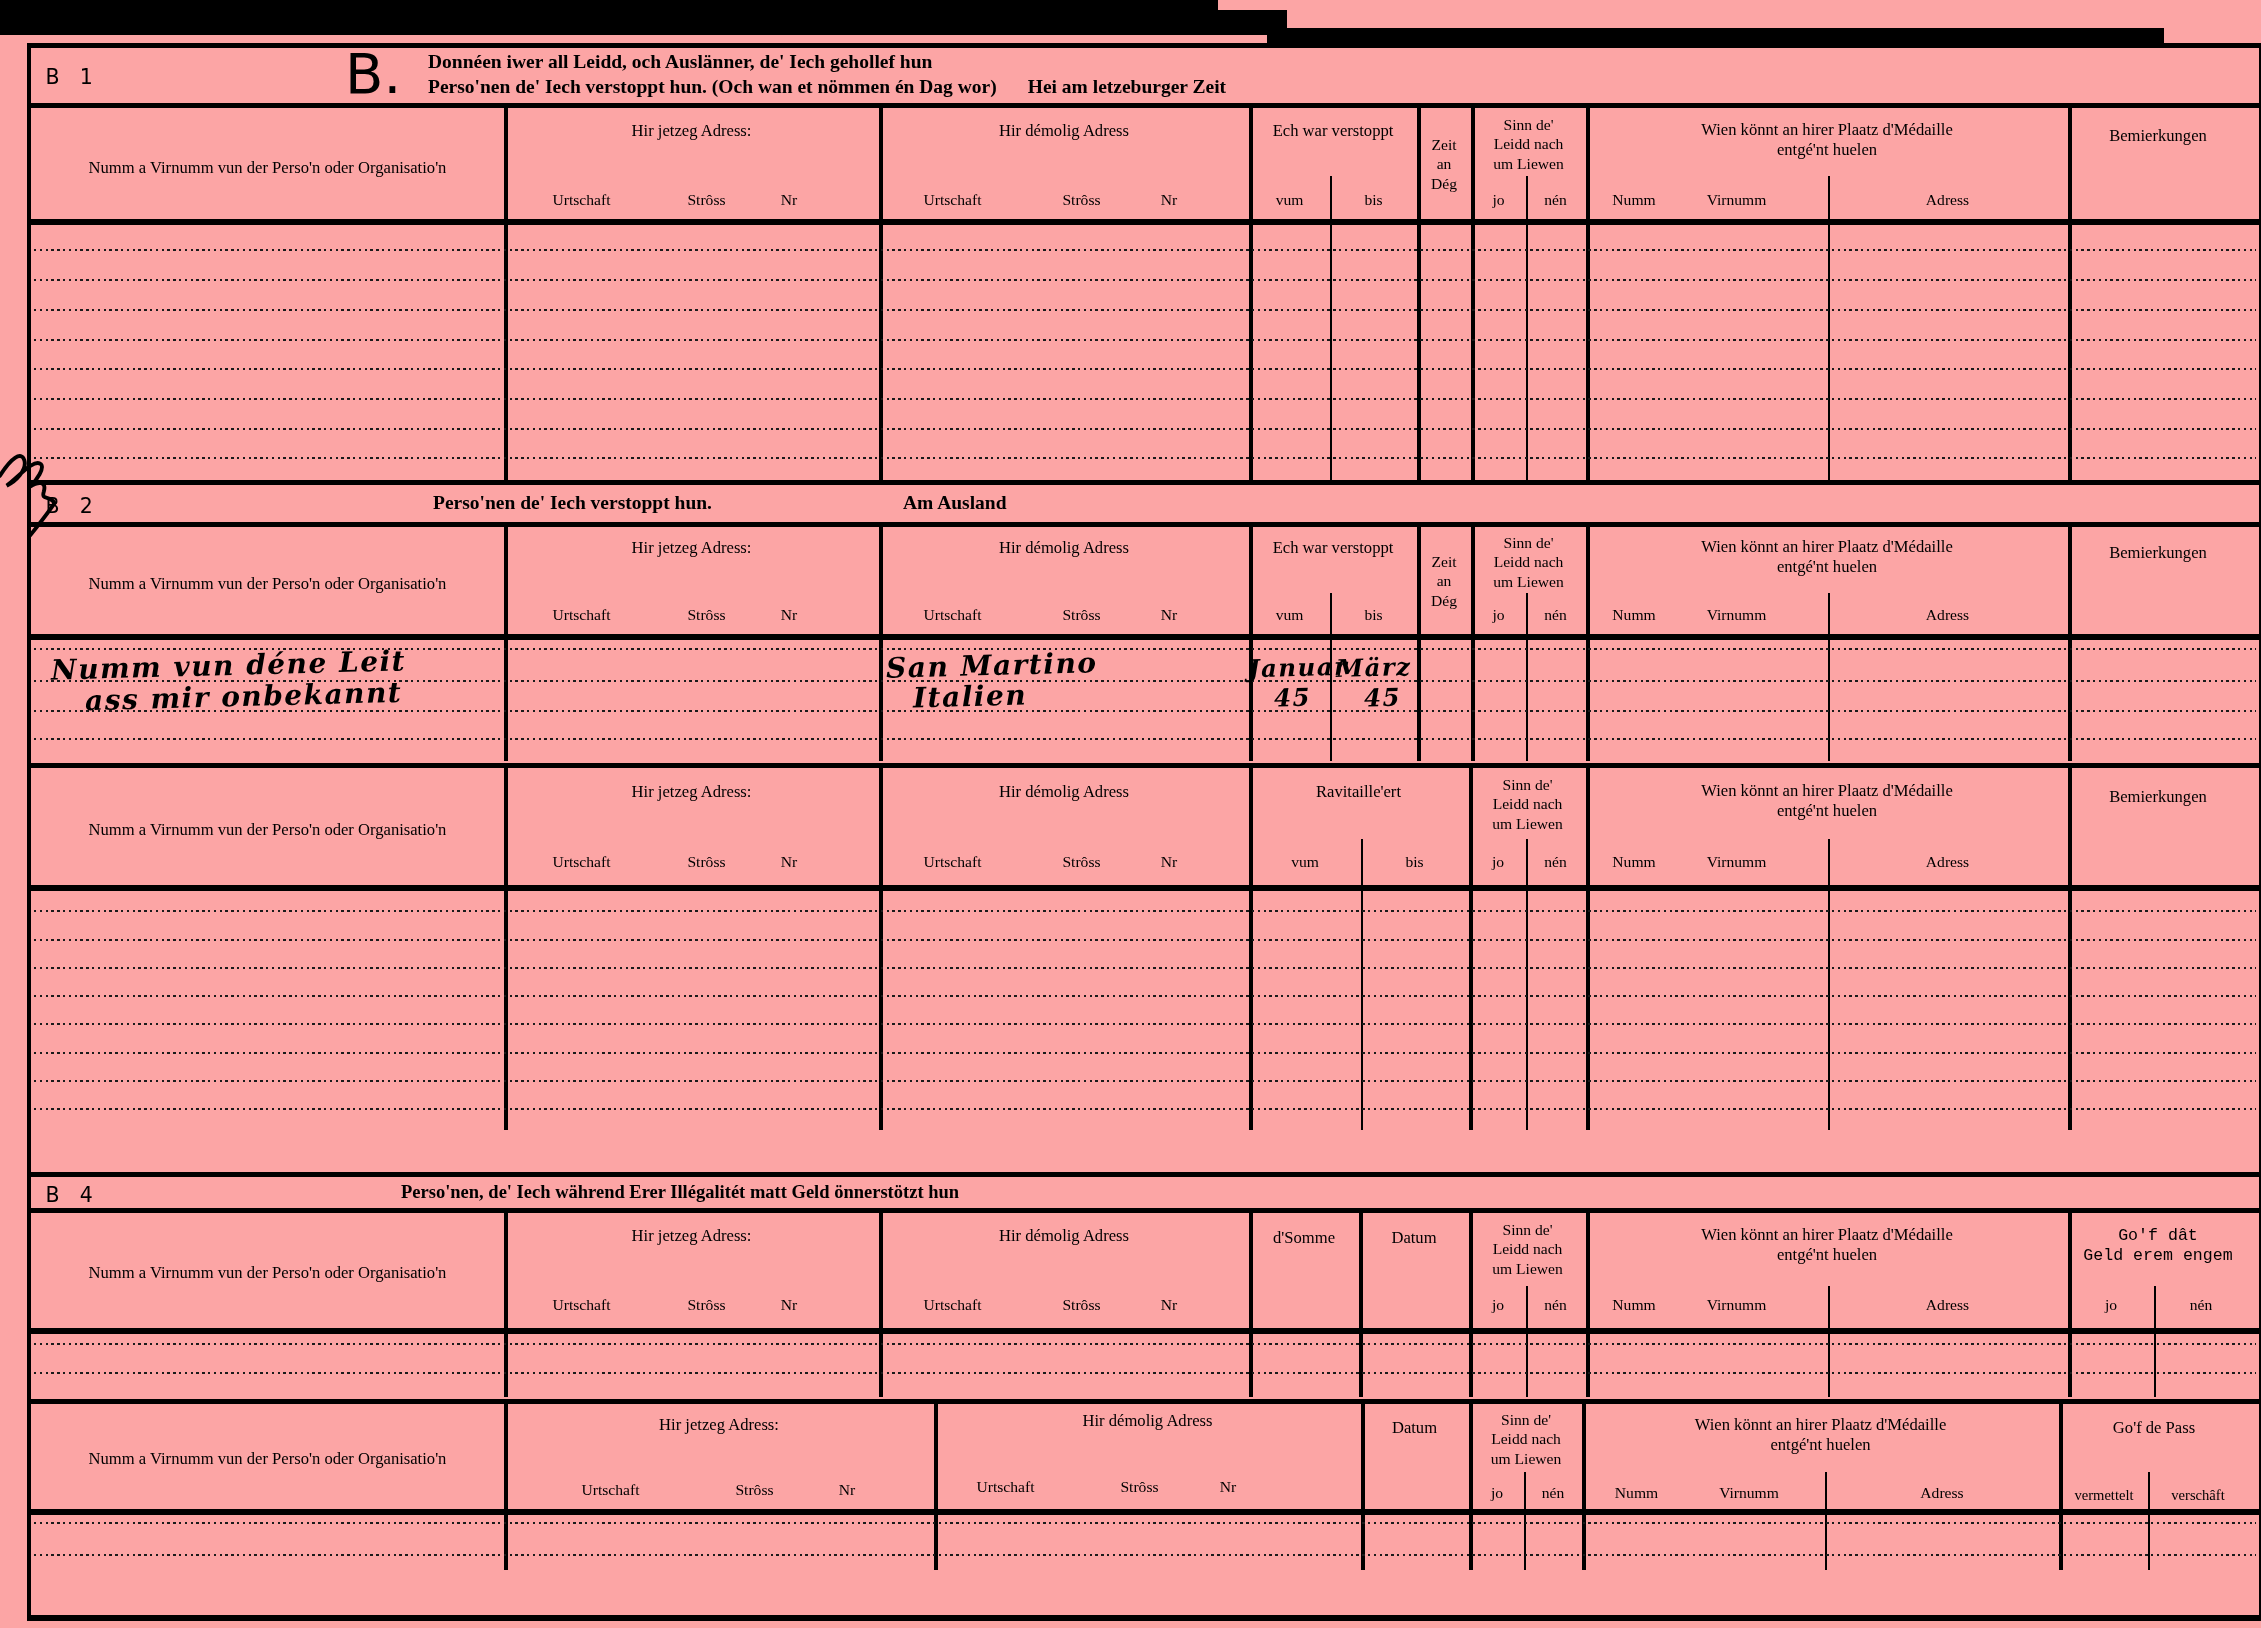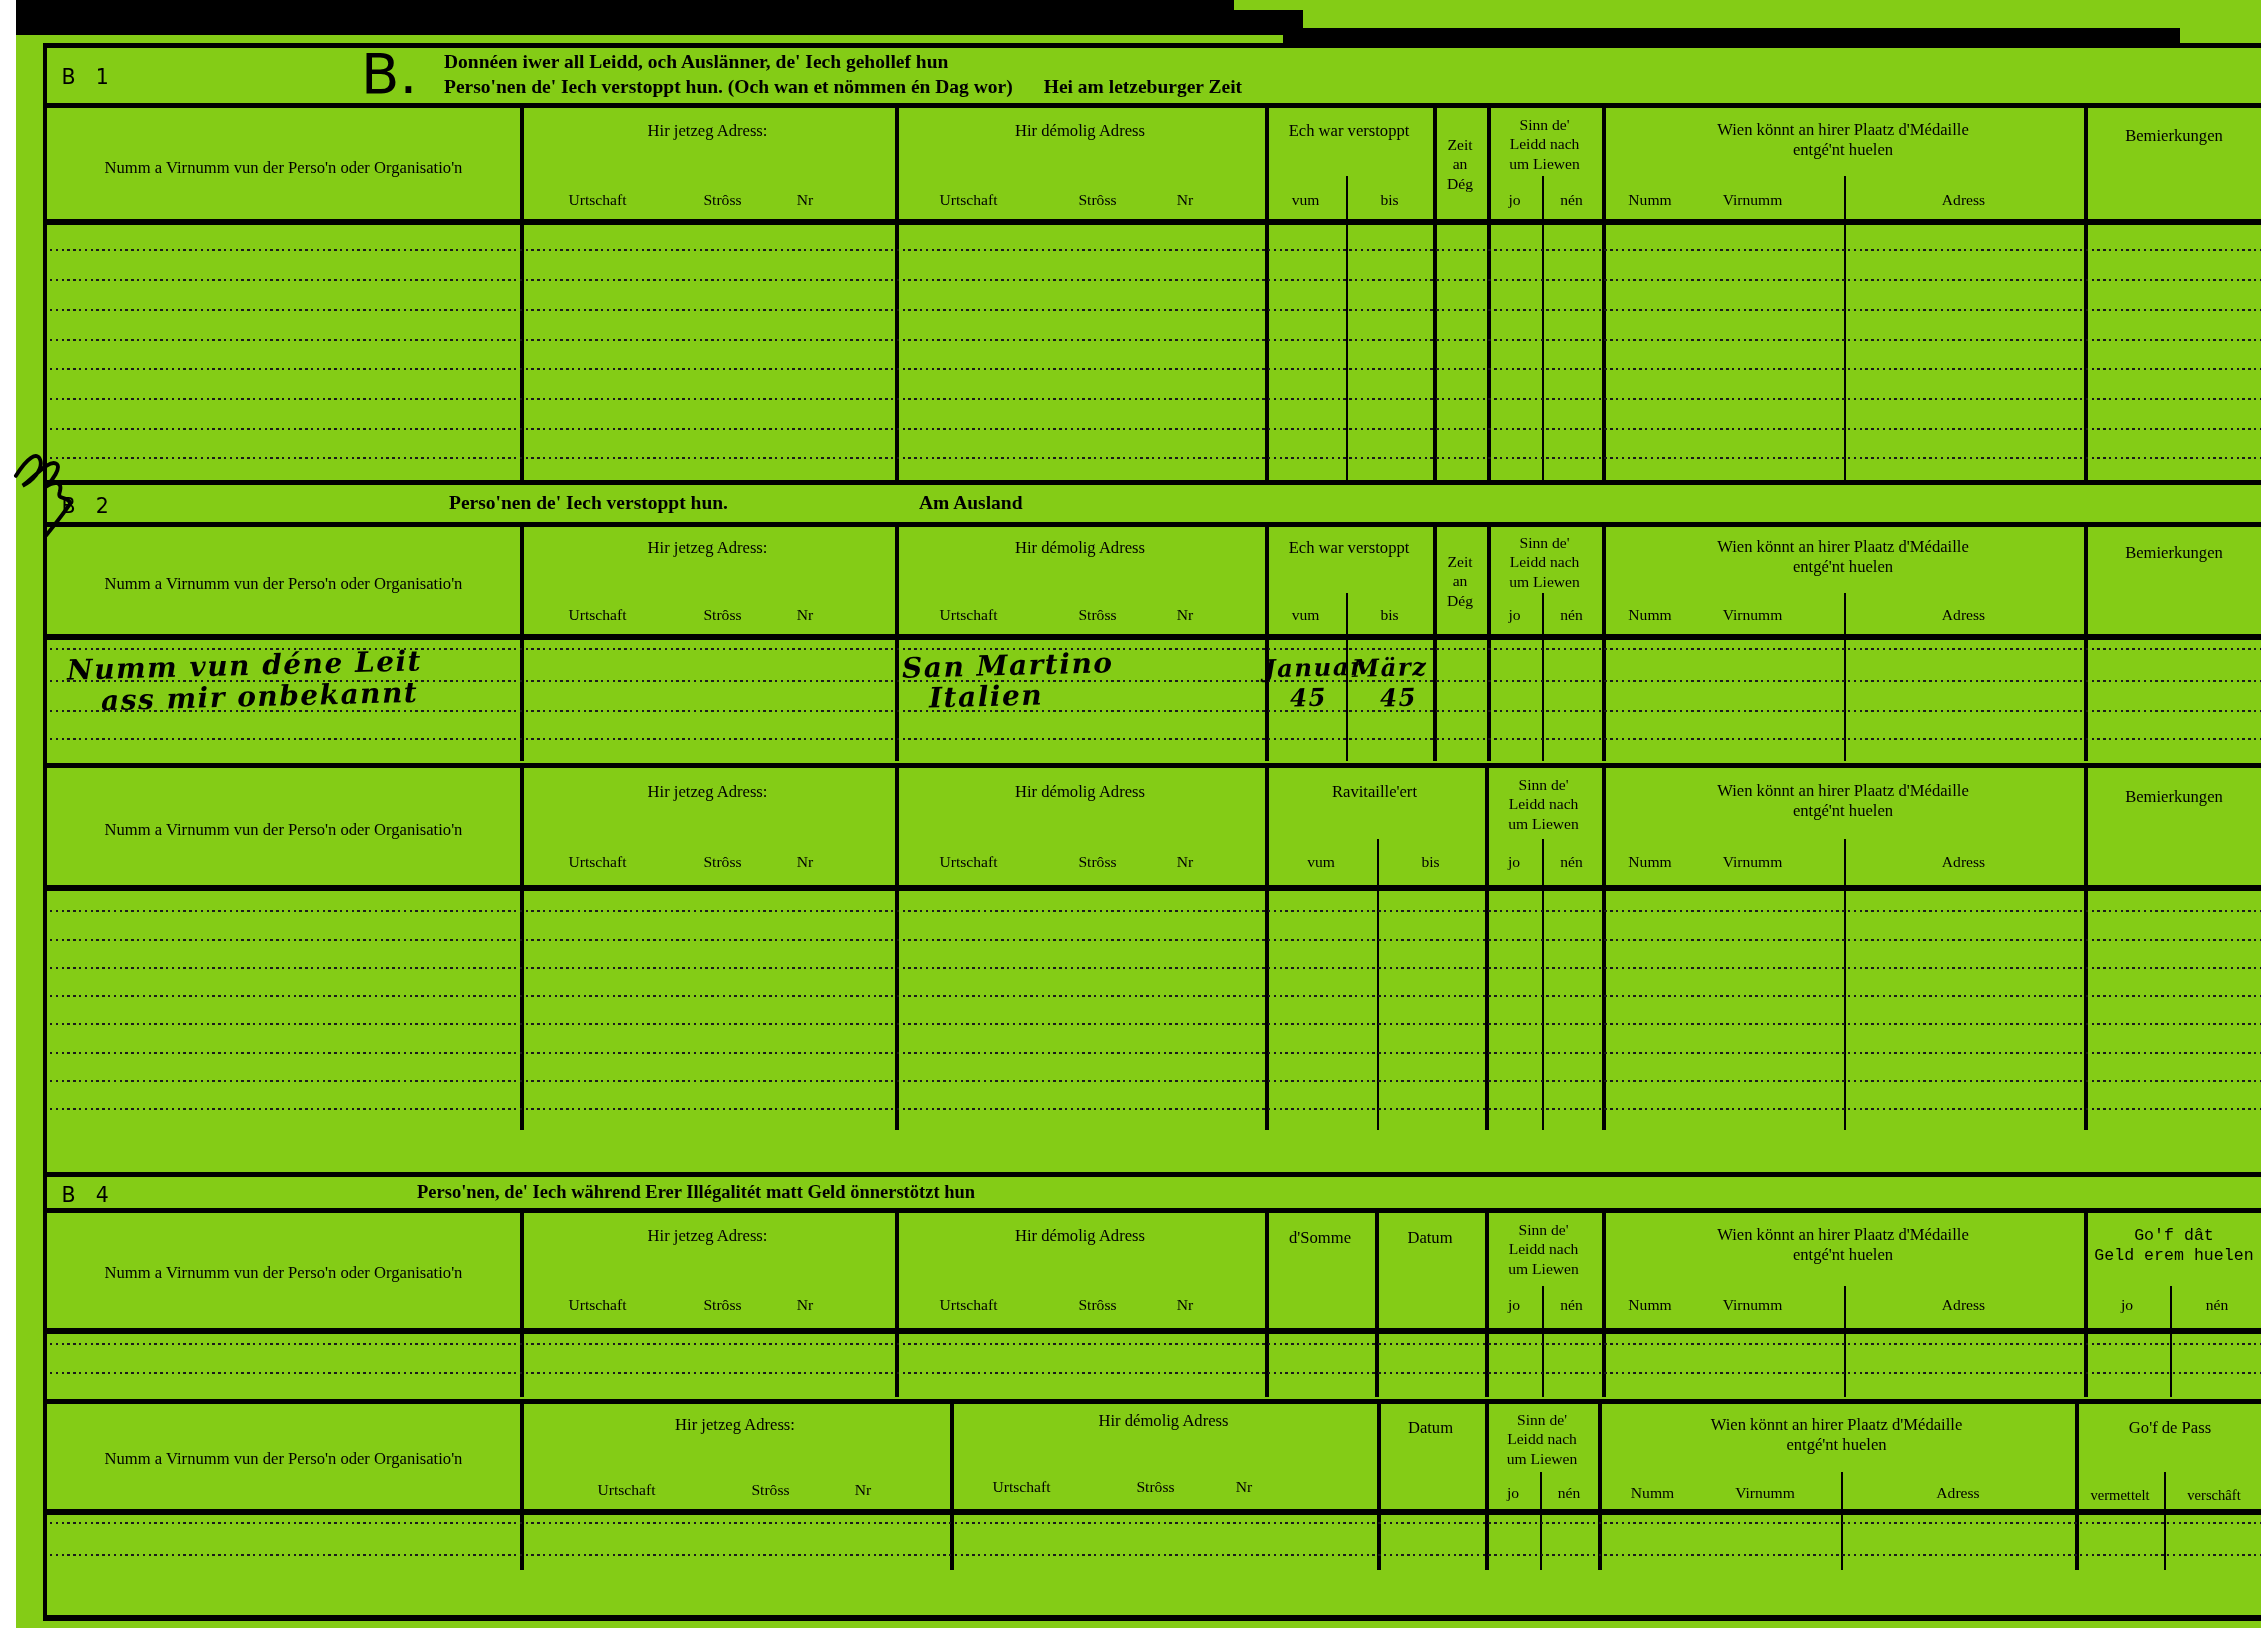--- a/index.html
+++ b/index.html
@@ -1,18 +1,18 @@
 <!DOCTYPE html>
 <html style="font-size:7.8px"><head>
 <meta charset="utf-8">
 <style>
   html,body{margin:0;padding:0;background:#fff;}
   body{width:2261px;height:1628px;position:relative;overflow:hidden;
        font-family:"Liberation Serif","DejaVu Serif",serif;color:#000;}
-  .page{position:absolute;inset:0;background:#84cc16;margin-left:16px;}
+  .page{position:absolute;inset:0;background:#fca5a5;}
   .blob{position:absolute;background:#000;}
   .form{position:absolute;left:27px;top:43px;width:2228px;height:1567px;
         border-left:4.9px solid #000;border-right:4.9px solid #000;
         border-top:5.8px solid #000;border-bottom:6.8px solid #000;box-sizing:content-box;}
   .sec{position:absolute;left:0;right:0;}
   .sec.bt{border-top:5.8px solid #000;}
   .band{position:relative;}
   .band.bb{border-bottom:5.8px solid #000;}
   .grid{position:relative;}
   .vl{position:absolute;top:0;bottom:0;width:4.4px;background:#000;}
@@ -276,21 +276,21 @@
         <div class="ac f32" style="left:1495px;top:82px;width:59px;">nén</div>
         <div class="ac f34" style="left:1555px;top:11.7px;width:482px;">
           <div>Wien könnt an hirer Plaatz d'Médaille</div>
           <div>entgé'nt huelen</div>
         </div>
         <div class="ac f32" style="left:1559px;top:82px;width:88px;">Numm</div>
         <div class="ac f32" style="left:1647px;top:82px;width:117px;">Virnumm</div>
         <div class="ac f32" style="left:1797px;top:82px;width:239px;">Adress</div>
         <div class="ac f34" style="left:2037px;top:12.7px;width:180px;font-family:Liberation Mono, monospace;">
           <div>Go'f dât</div>
-          <div>Geld erem huelen</div>
+          <div>Geld erem engem</div>
         </div>
         <div class="ac f32" style="left:2037px;top:82px;width:86px;">jo</div>
         <div class="ac f32" style="left:2123px;top:82px;width:94px;">nén</div>
 
         <i class="dl" style="top:130px;"></i>
         <i class="dl" style="top:159px;"></i>
       </div>
     </div>
 
     <div class="sec bt" style="top:1351px;height:216px;">

